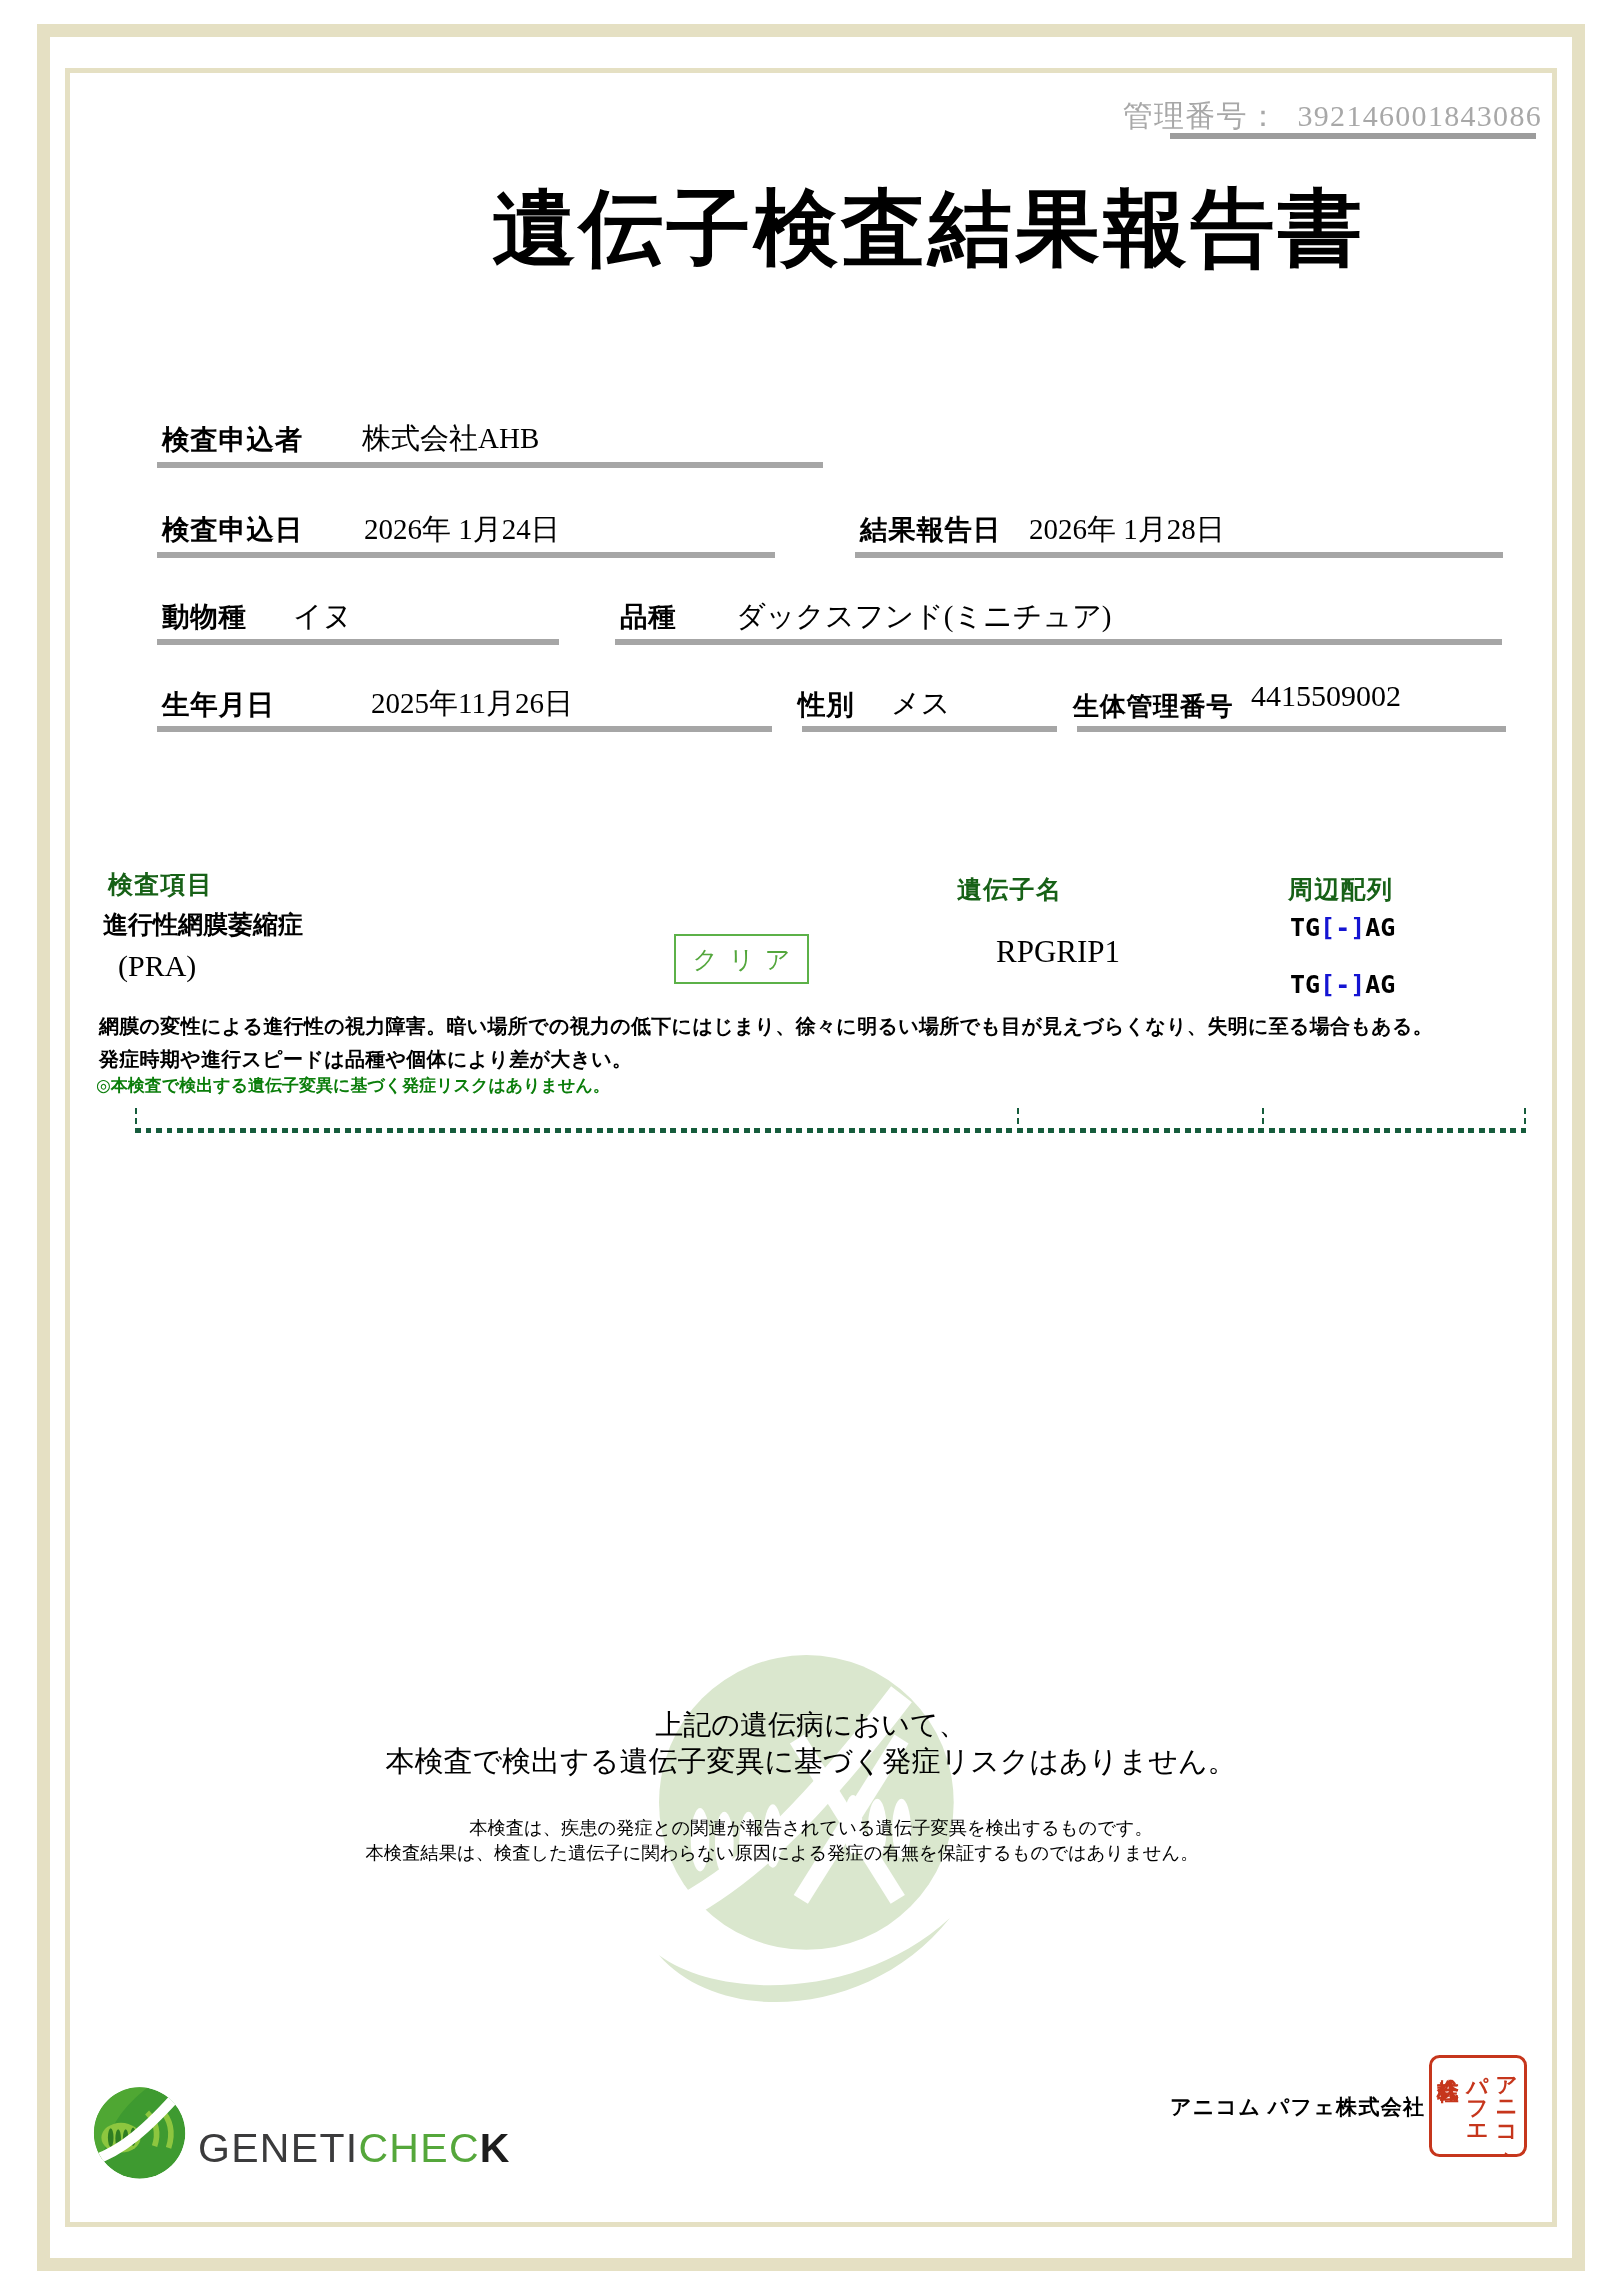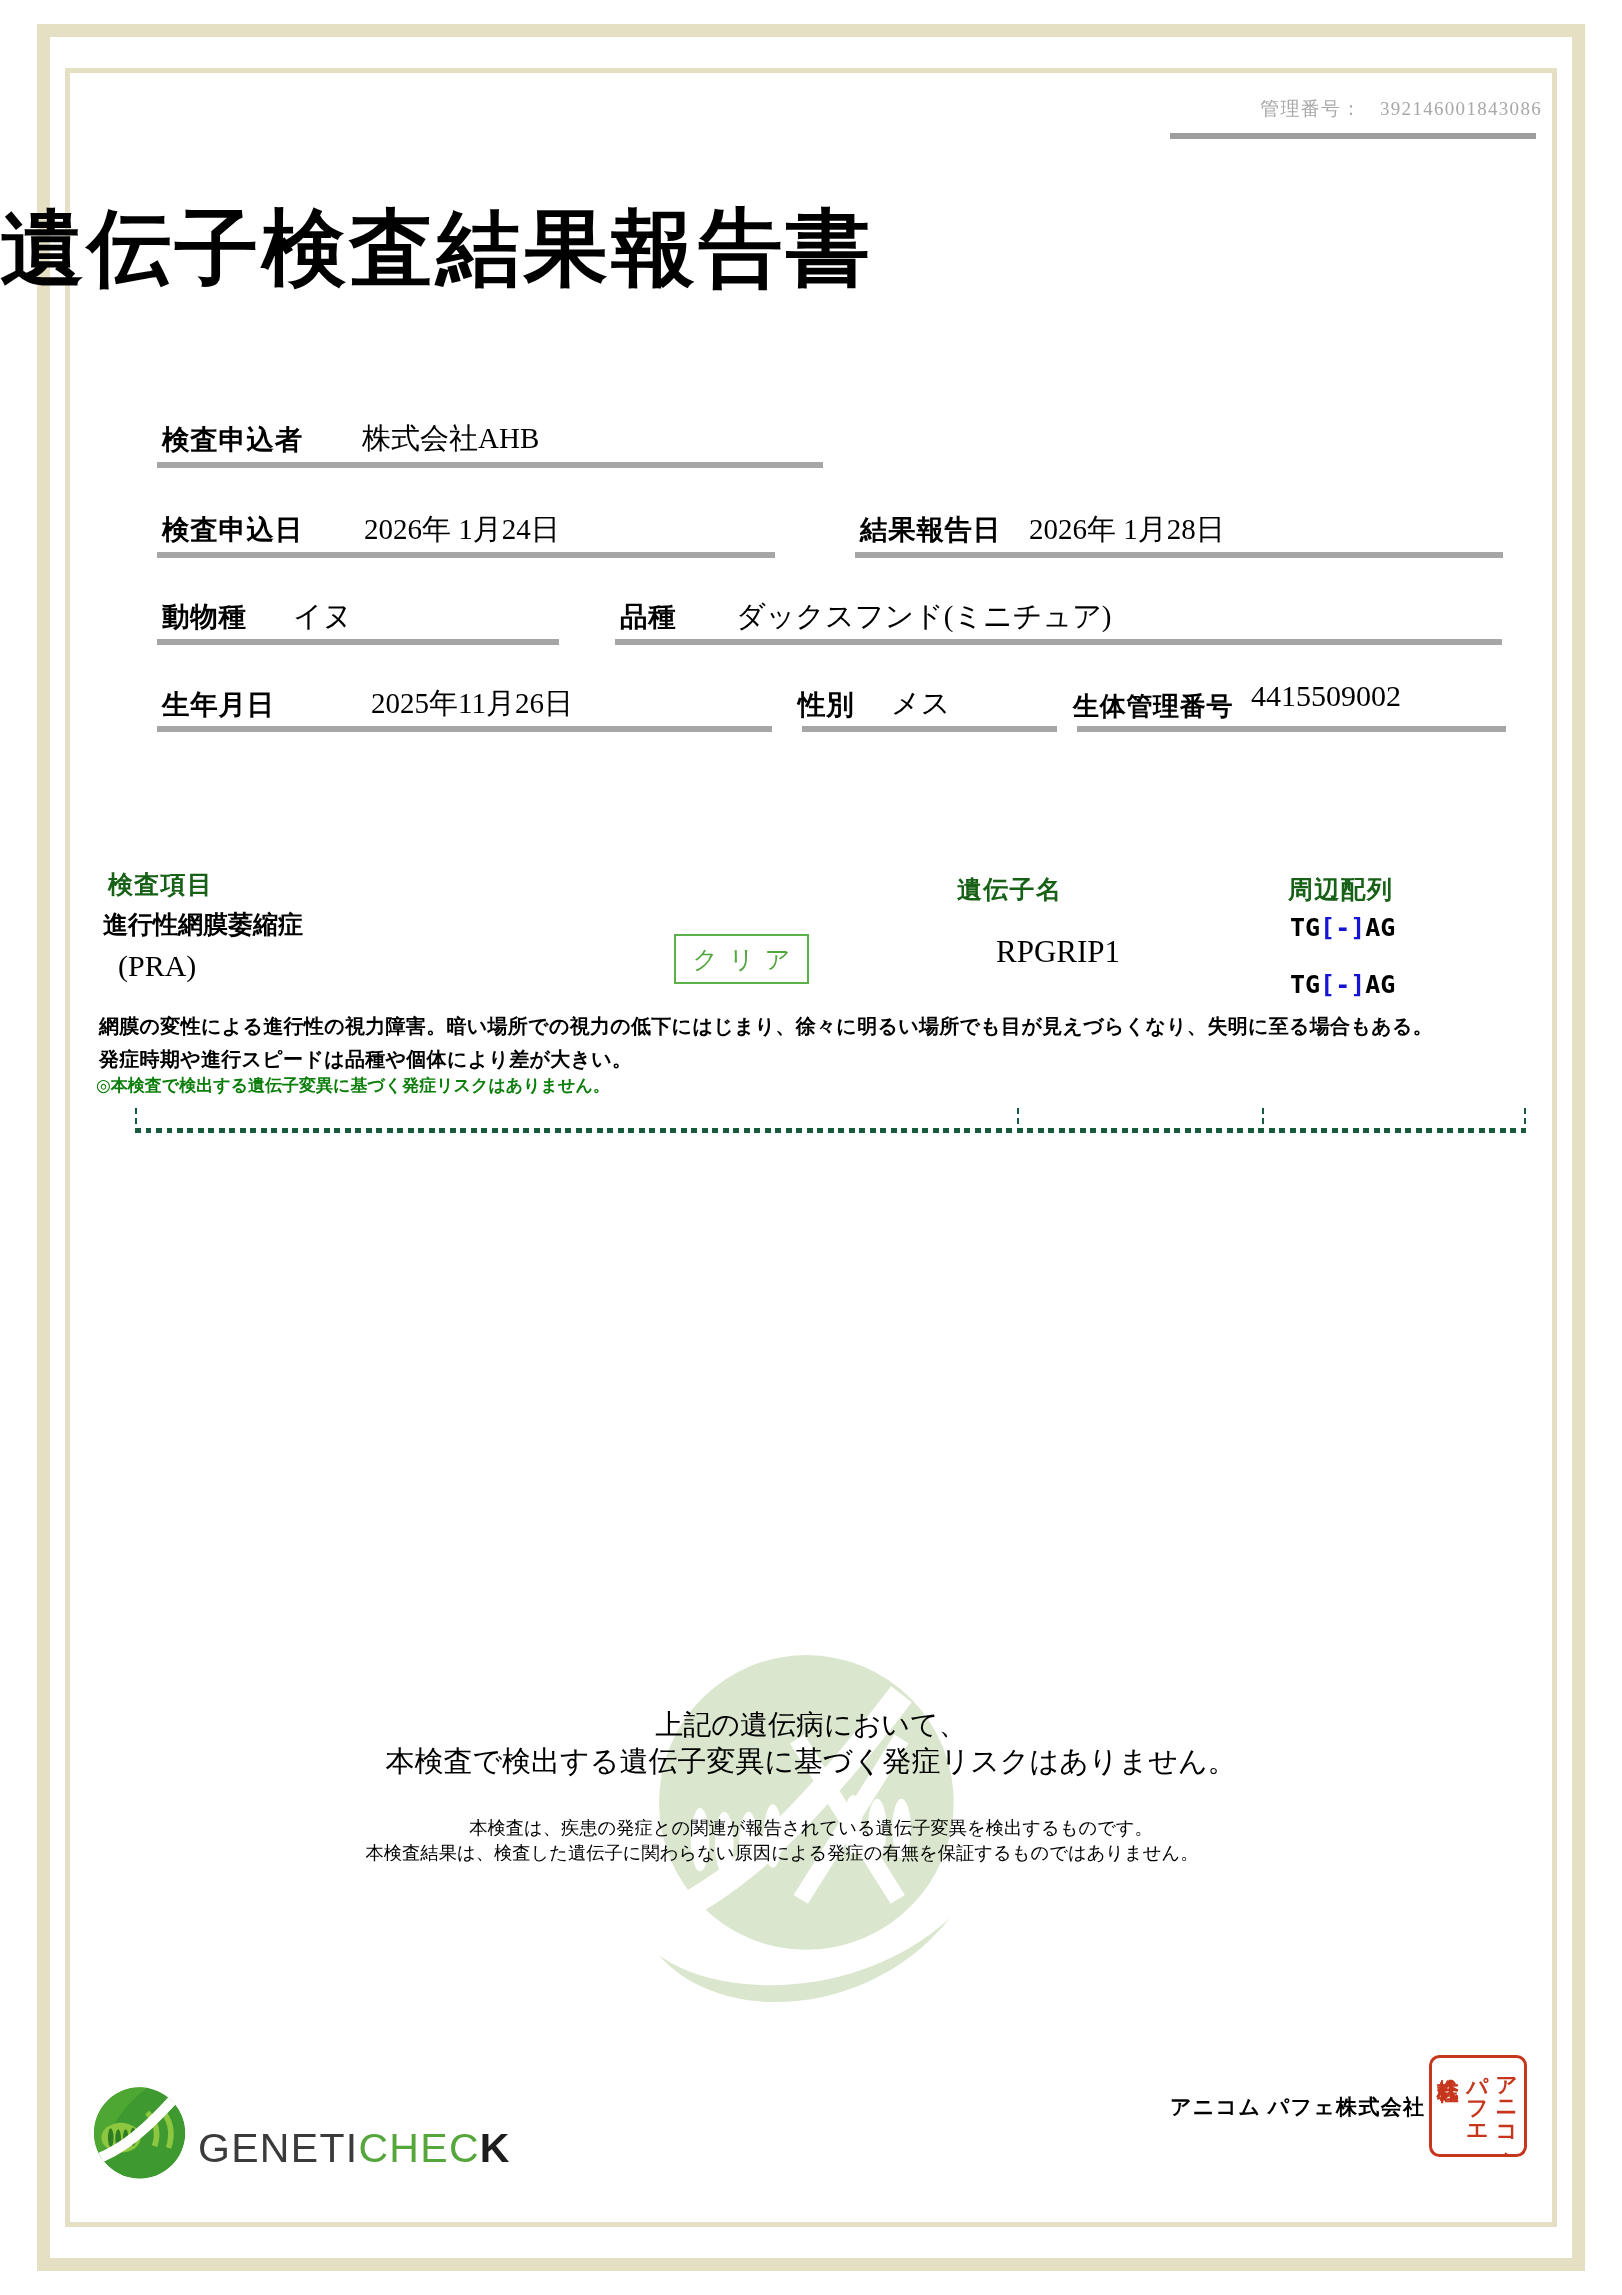--- a/index.html
+++ b/index.html
@@ -11,25 +11,25 @@
   .abs { position:absolute; white-space:nowrap; }
 
   
   .frame-outer { position:absolute; top:23.6px; left:37px; right:37px; bottom:23.6px;
     border:13px solid #e5e0c3; }
   .frame-inner { position:absolute; top:68px; left:65px; right:65px; bottom:68px;
     border:5.9px solid #e5e0c3; }
 
   
   .admin-line { left:1110px; top:96px; width:432px; text-align:right;
-    font-size:19px; color:#a8a8a8; letter-spacing:1.3px; }
+    font-size:30px; color:#a8a8a8; letter-spacing:1.3px; }
   .admin-line .val { margin-left:18.3px; }
   .admin-underline { left:1170px; top:133px; width:366px; height:5.9px; background:#9c9c9c; }
 
-  .report-title { left:0; top:192px; width:1365px; text-align:left;
+  .report-title { left:0; top:172px; width:1365px; text-align:right;
     font-size:84px; font-weight:bold; letter-spacing:3.3px; }
 
   
   .flabel { font-size:27.5px; font-weight:bold; letter-spacing:0.7px; }
   .fvalue { font-size:29px; }
   .fline  { height:5.9px; background:#a6a6a6; }
 
   
   .green-head { font-size:25px; font-weight:bold; color:#176117; letter-spacing:1.3px; }
   .disease-name { left:103px; top:908px; font-size:25px; font-weight:bold; }

